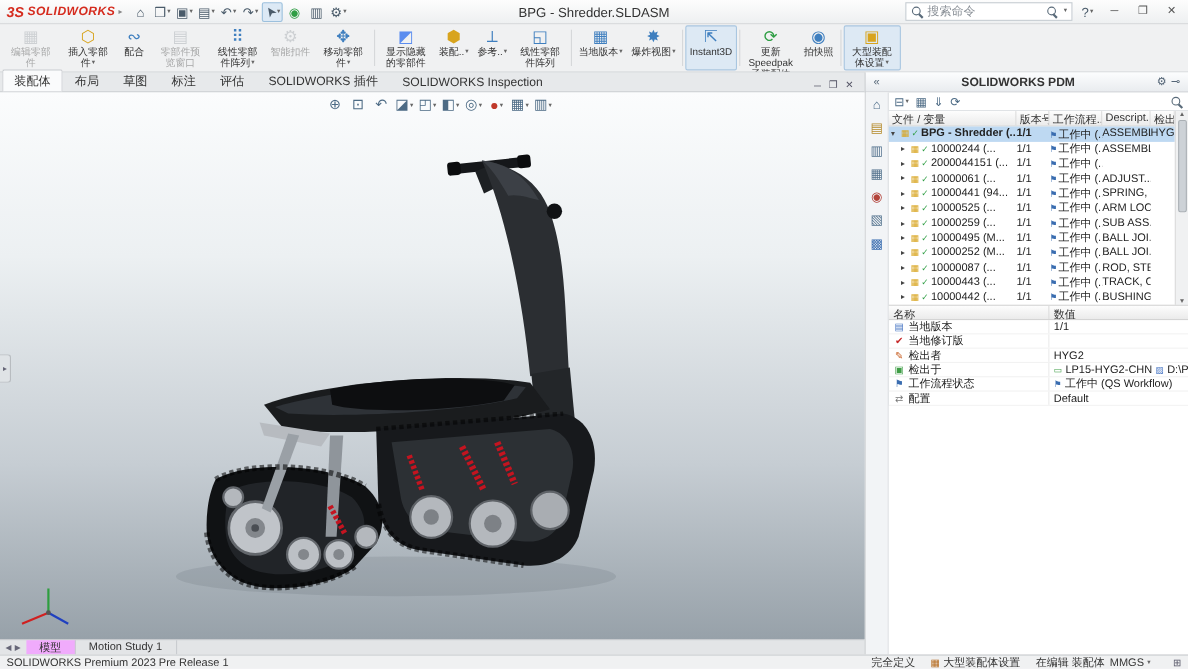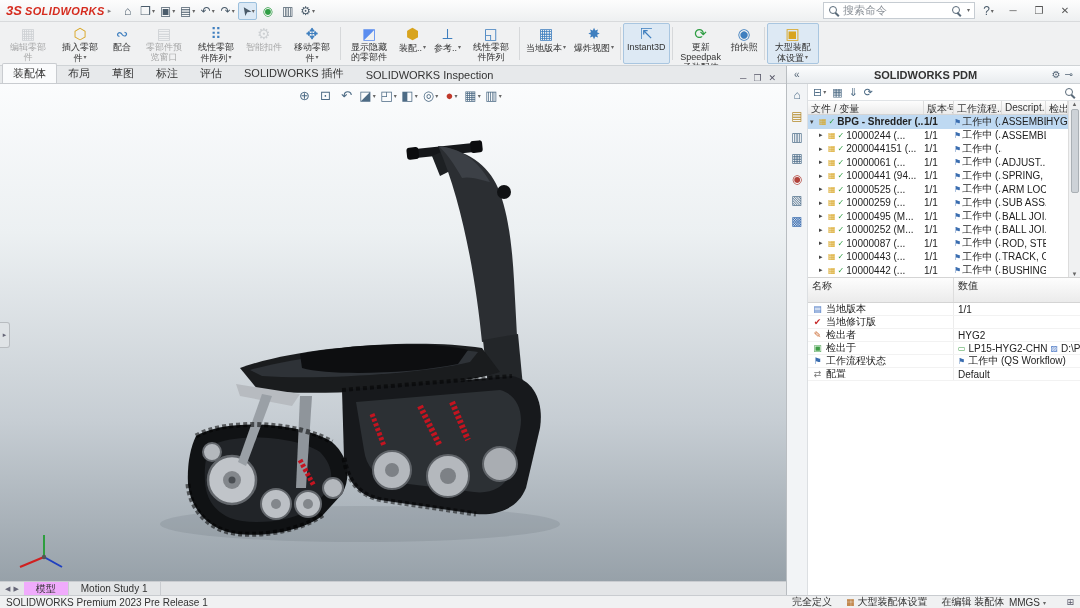--- a/index.html
+++ b/index.html
@@ -83,21 +83,21 @@
 .b{font-weight:bold}
 .wfi{font-size:8px;margin-right:1px}
 .vscroll{width:12px;background:#f0f1f2;border-left:1px solid #dcdcdc;display:flex;flex-direction:column;align-items:center;font-size:6px;color:#666}
 .vthumb{width:8px;height:84px;background:#cdd2d7;border:1px solid #aab0b5;border-radius:2px;margin:2px 0}
 .vsp{flex:1}
 
 .preview{border-top:1px solid #c6cacd;height:112px;display:flex;flex-direction:column}
 .pv-title{font-weight:bold;font-size:11px;padding:4px 5px 2px}
 .pv-thumbwrap{flex:1;display:flex;align-items:center;justify-content:center}
 
-.props-head{display:flex;height:26px;background:linear-gradient(#fdfdfd,#ebebeb);border-top:1px solid #d4d4d4;border-bottom:1px solid #d4d4d4;font-size:10px;color:#333}
+.props-head{display:flex;height:14px;background:linear-gradient(#fdfdfd,#ebebeb);border-top:1px solid #d4d4d4;border-bottom:1px solid #d4d4d4;font-size:10px;color:#333}
 .ph-name{width:146px;flex:none;padding:1px 4px;border-right:1px solid #ddd}
 .ph-val{flex:1;padding:1px 4px}
 .prop-row{display:flex;height:13px;align-items:center;font-size:10px;border-bottom:1px solid #f2f2f2}
 .pr-name{width:146px;flex:none;display:flex;align-items:center;gap:3px;padding-left:4px;border-right:1px solid #ececec;height:100%}
 .pr-icon{width:11px;text-align:center;font-size:9px;flex:none}
 .pr-val{flex:1;padding-left:4px;display:flex;align-items:center;gap:3px;overflow:hidden;white-space:nowrap}
 .vi{font-size:8px;flex:none}
 .tp-fill{flex:1;background:#fff}
 
 
@@ -125,20 +125,21 @@
     <span class="qicon drop">▤</span>
     <span class="qicon drop">↶</span>
     <span class="qicon drop">↷</span>
     <span class="qicon pressed drop">
         <span style="display:inline-block;transform:rotate(-125deg)">➤</span>
       </span>
     <span class="qicon" style="color:#2f9e44">◉</span>
     <span class="qicon">▥</span>
     <span class="qicon drop">⚙</span>
 
+    <div class="tb-title">BPG - Shredder.SLDASM</div>
 
     <div class="tb-right">
       <div class="searchbox">
         <span class="mag"></span>
         <span class="search-text">搜索命令</span>
         <span class="mag"></span>
         <span class="drop"></span>
       </div>
       <span class="qicon drop">?</span>
       <span class="winbtn">─</span>

